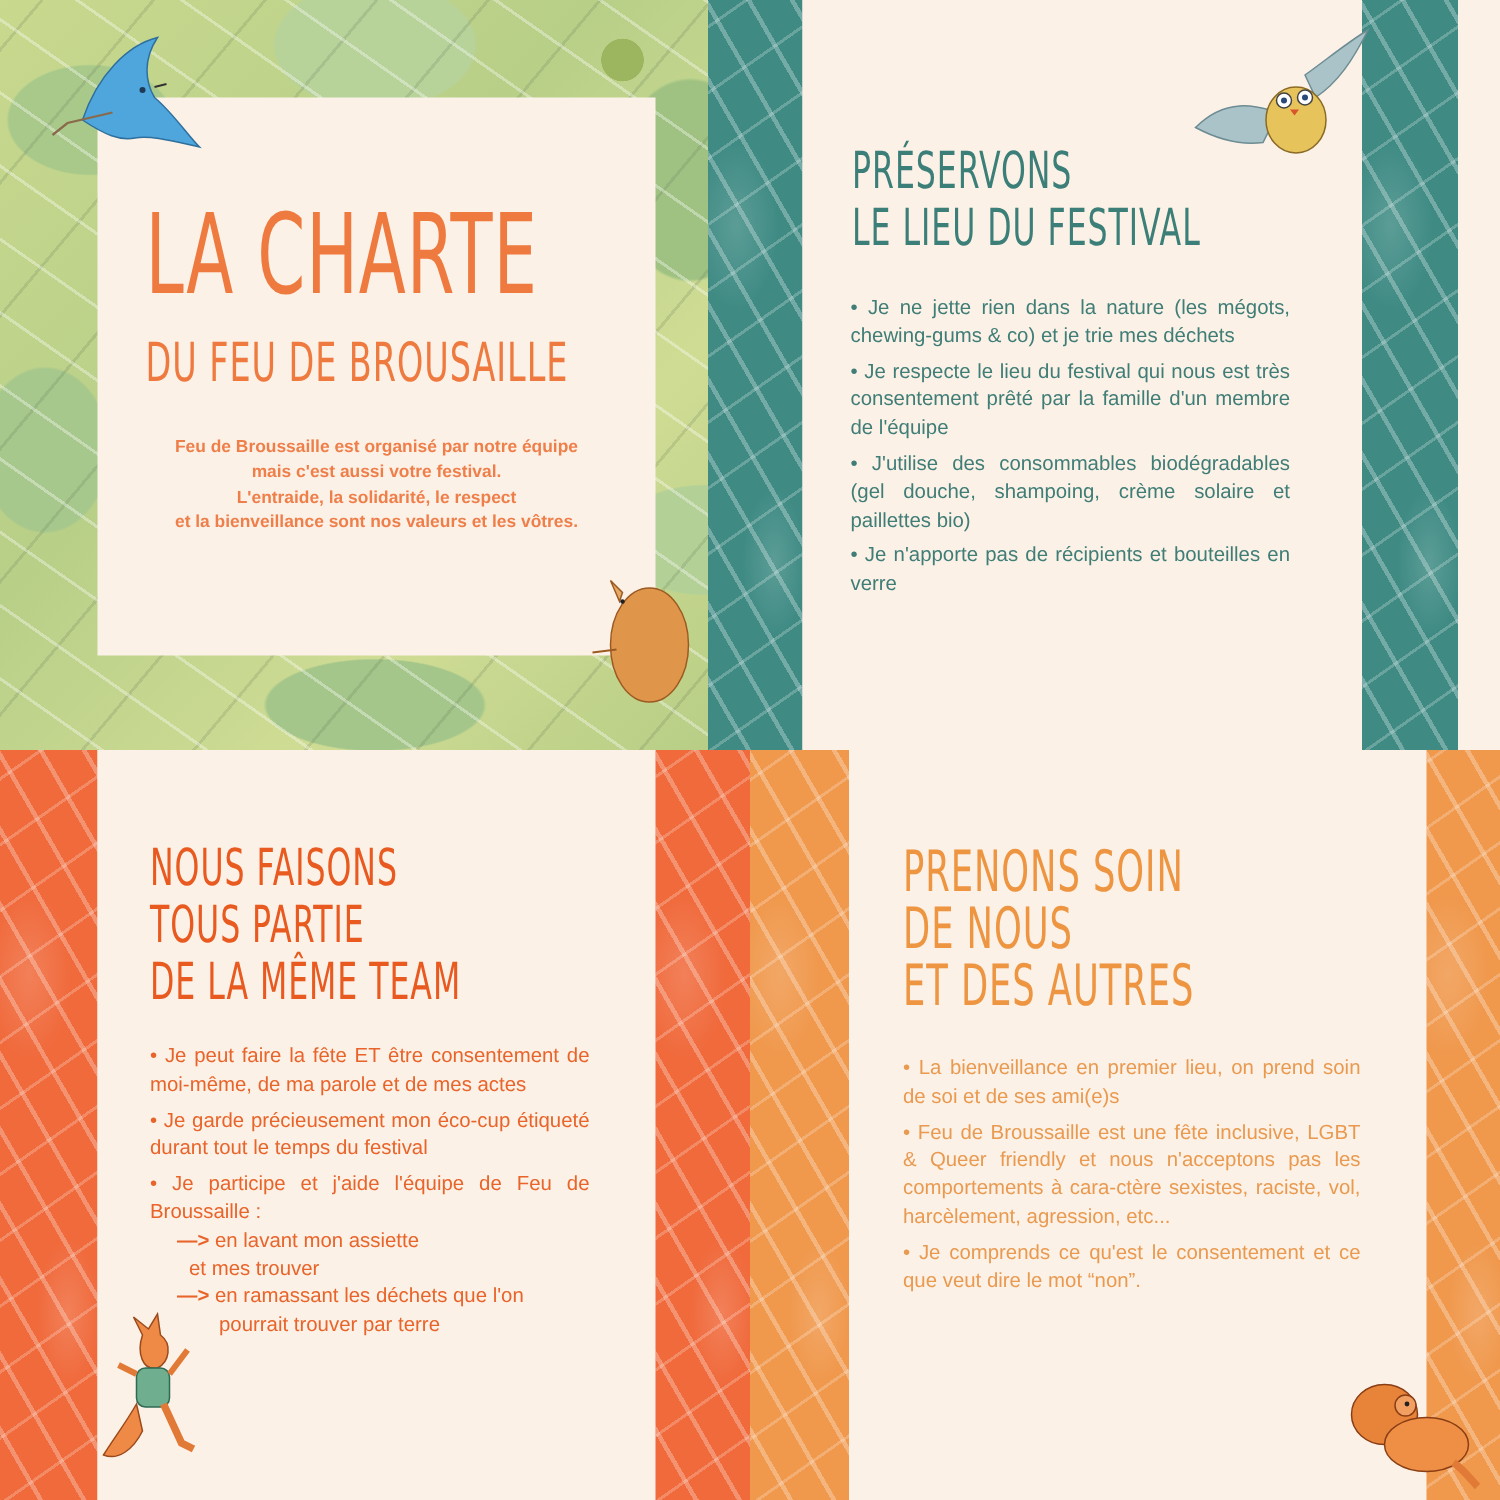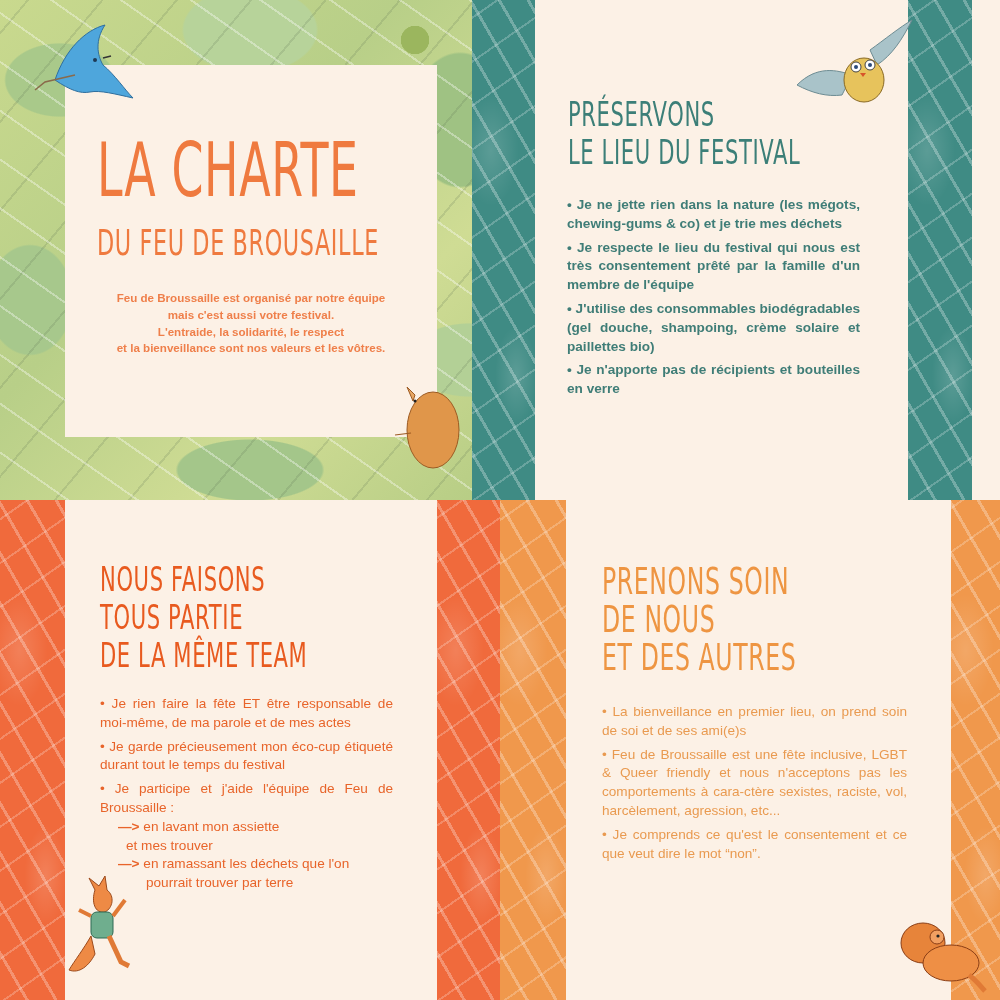--- a/index.html
+++ b/index.html
@@ -82,21 +82,21 @@
   .bl-title { position: absolute; left: 100px; top: 60px; font-size: 34px; line-height: 38px; color: #e85a1f; }
 
   
   .q-br .strip.left { left: 0; width: 66px; }
   .q-br .strip.right { left: 451px; width: 49px; }
   .q-br .panel { left: 66px; top: 0; width: 385px; height: 500px; }
   .br-title { position: absolute; left: 102px; top: 62px; font-size: 38px; line-height: 38px; color: #ee9542; }
 
   .bullets { position: absolute; font-size: 13.6px; line-height: 18.8px; text-align: justify; }
   .bullets p { margin-bottom: 5px; }
-  .tr-bullets { left: 95px; top: 196px; width: 293px; color: #3f7d77; font-weight: bold; }
+  .tr-bullets { left: 95px; top: 196px; width: 293px; color: #3f7d77; }
   .bl-bullets { left: 100px; top: 195px; width: 293px; color: #e8642a; }
   .br-bullets { left: 102px; top: 203px; width: 305px; color: #e99a50; }
   .sub-item { display: block; text-align: left; white-space: nowrap; }
   .sub-item .arrow { font-weight: bold; }
   .indent1 { padding-left: 18px; }
   .indent2 { padding-left: 26px; }
   .indent3 { padding-left: 46px; }
   .bl-bullets .tight { margin-bottom: 0; }
 
   
@@ -170,21 +170,21 @@
   <div class="strip red left"></div>
   <div class="panel"></div>
   <div class="strip red right"></div>
 
   <div class="bl-title">
     <div class="title-font">Nous faisons</div>
     <div class="title-font">tous partie</div>
     <div class="title-font">de la même team</div>
   </div>
   <div class="bullets bl-bullets">
-    <p>• Je rien faire la fête ET être responsable de moi-même, de ma parole et de mes actes</p>
+    <p>• Je peut faire la fête ET être consentement de moi-même, de ma parole et de mes actes</p>
     <p>• Je garde précieusement mon éco-cup étiqueté durant tout le temps du festival</p>
     <p class="tight">• Je participe et j'aide l'équipe de Feu de Broussaille :</p>
     <span class="sub-item indent1"><span class="arrow">—&gt;</span> <span>en lavant mon assiette</span></span>
     <span class="sub-item indent2">et mes trouver</span>
     <span class="sub-item indent1"><span class="arrow">—&gt;</span> <span>en ramassant les déchets que l'on</span></span>
     <span class="sub-item indent3">pourrait trouver par terre</span>
   </div>
 
   <svg class="illus fox" viewBox="0 0 70 120">
     <path d="M30 20 L 24 8 L 34 16 L 40 6 L 42 20 C 50 26, 48 38, 40 42 C 30 44, 26 32, 30 20 Z" fill="#ee8a45" stroke="#9c4a1c" stroke-width="1"></path>

